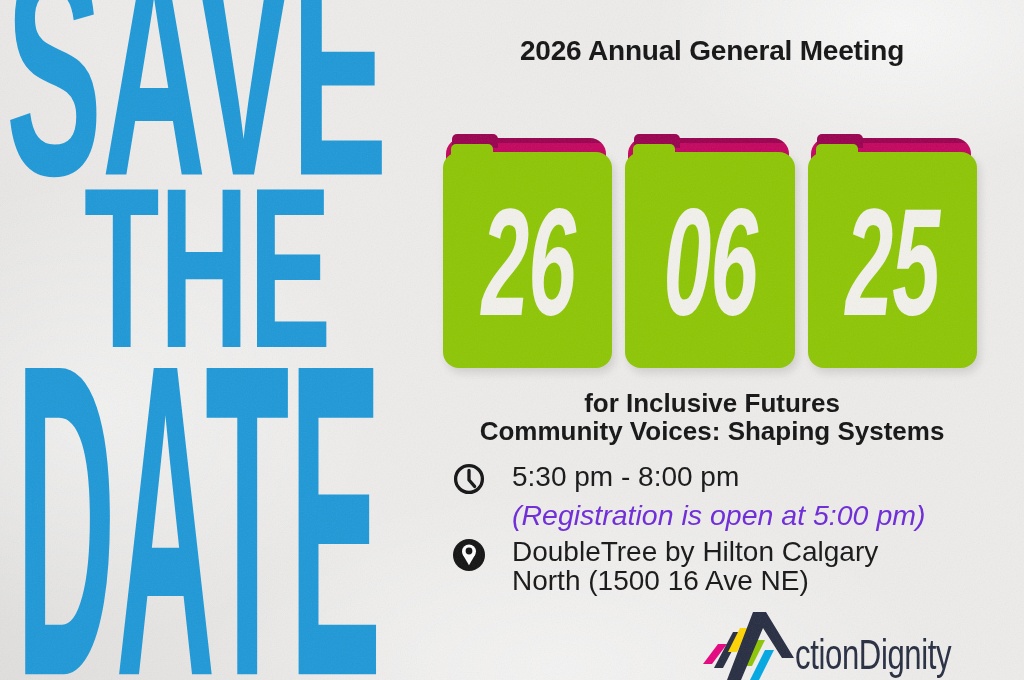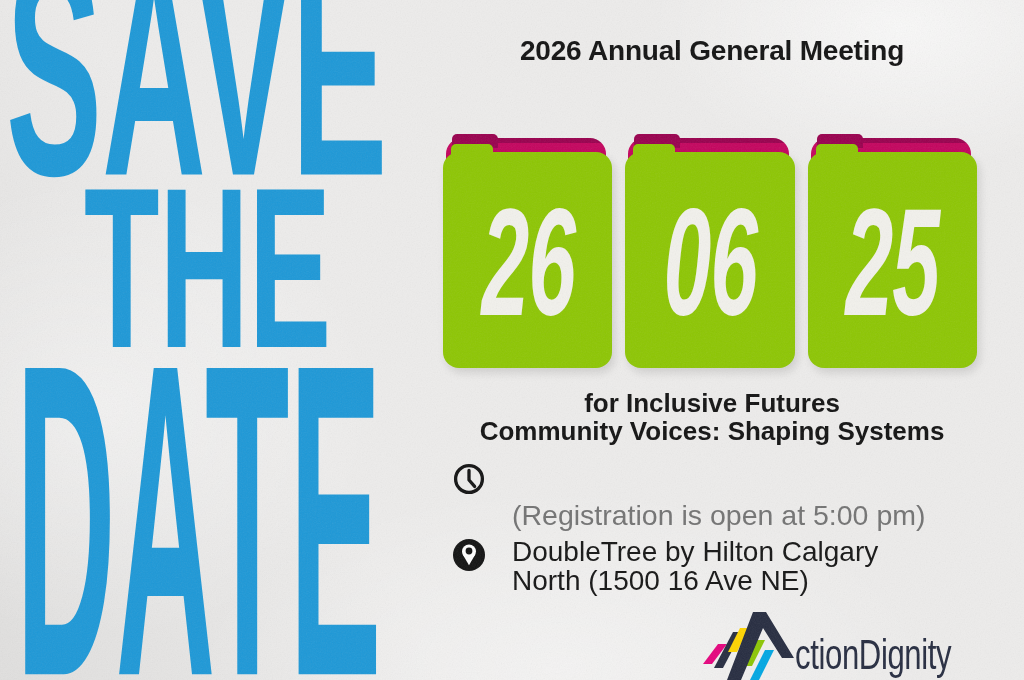--- a/index.html
+++ b/index.html
@@ -47,21 +47,21 @@
 
   
   .subtitle{position:absolute;z-index:10;left:432px;top:390px;width:560px;text-align:center;
     color:var(--text-black,#121212);font-size:26px;font-weight:700;line-height:1.07;}
 
   
   .details{position:absolute;z-index:10;left:452px;top:461px;width:545px;color:#151515;font-size:28px;}
   .detail-row{display:flex;gap:26px;align-items:flex-start;}
   .detail-icon{width:34px;height:34px;flex:none;margin-top:1px;}
   .detail-text{line-height:1.15;}
-  .detail-note{margin-left:60px;font-size:28.5px;margin-top:3px;margin-bottom:5px;color:#737373;}
+  .detail-note{margin-left:60px;font-style:italic;font-size:28.5px;margin-top:3px;margin-bottom:5px;color:#6d28d9;}
   .venue .detail-text{line-height:1.04;}
 
   
   .logo{position:absolute;z-index:10;left:697px;top:606px;height:78px;display:flex;align-items:flex-end;}
   .logo-mark{width:102px;height:78px;flex:none;}
   .logo-text{font-size:42px;font-weight:500;line-height:1;color:var(--logo-navy,#262c40);
     letter-spacing:-.5px;transform:scaleX(.74);transform-origin:0 100%;margin:0 0 8px -4px;white-space:nowrap;}
 </style>
 </head>
 <body>
@@ -102,20 +102,21 @@
     <div>for Inclusive Futures</div>
     <div>Community Voices: Shaping Systems</div>
   </div>
 
   <div class="details">
     <div class="detail-row">
       <svg class="detail-icon" viewBox="0 0 34 34">
         <circle cx="17" cy="17" r="13.4" fill="none" stroke="#121212" stroke-width="3.3"></circle>
         <path d="M17 8.5 L17 18 L22.6 24.4" fill="none" stroke="#121212" stroke-width="3.3" stroke-linecap="round" stroke-linejoin="round"></path>
       </svg>
+      <div class="detail-text">5:30 pm - 8:00 pm</div>
     </div>
 
     <div class="detail-note">(Registration is open at 5:00 pm)</div>
 
     <div class="detail-row venue">
       <svg class="detail-icon" viewBox="0 0 34 34">
         <circle cx="17" cy="17" r="16" fill="#121212"></circle>
         <circle cx="17" cy="13.5" r="7" fill="#ffffff"></circle>
         <polygon points="10.6,16.2 23.4,16.2 17,27.2" fill="#ffffff"></polygon>
         <circle cx="17" cy="13" r="3.4" fill="#121212"></circle>

